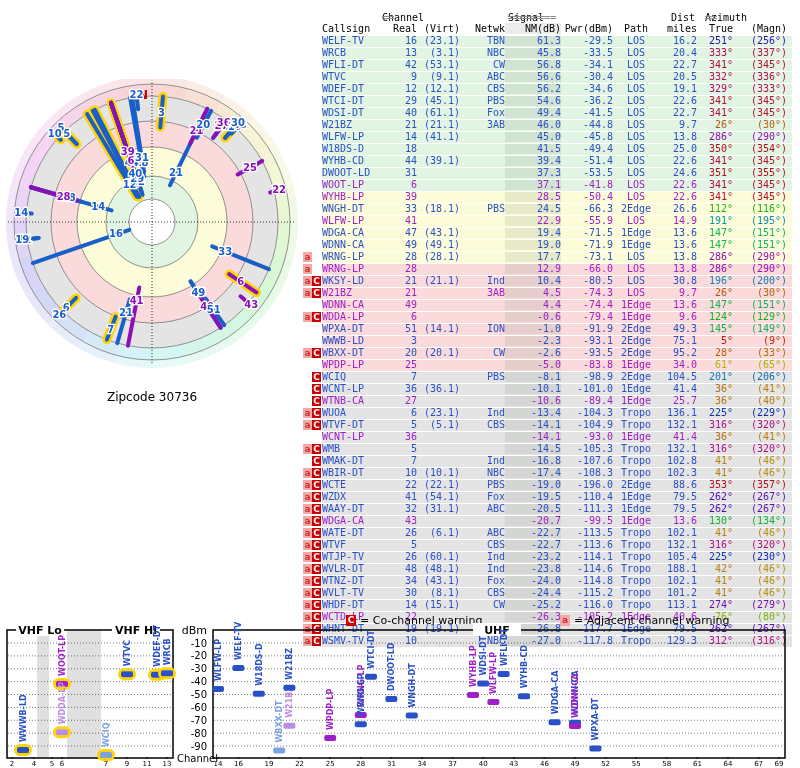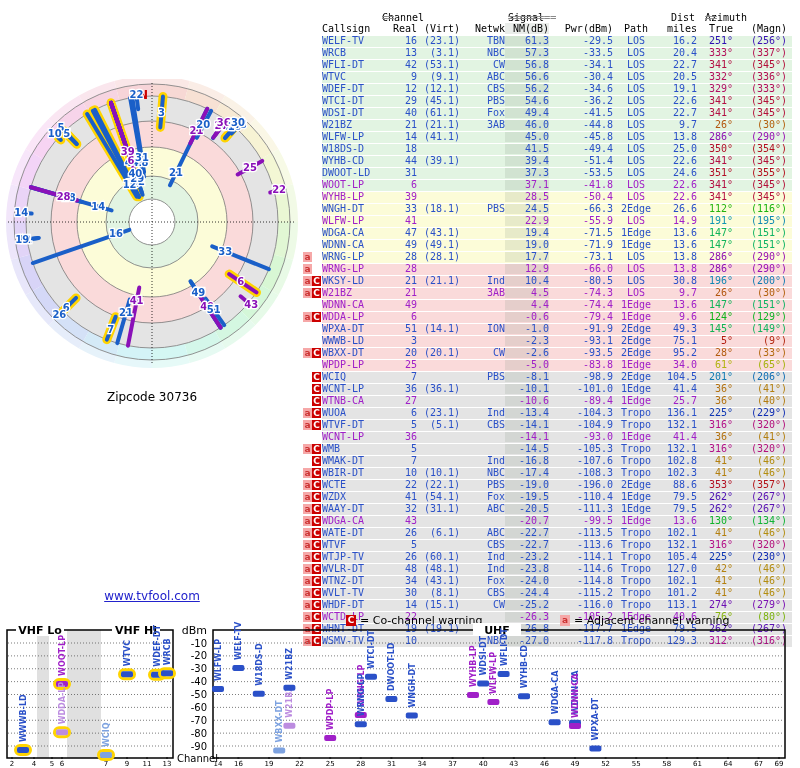--- a/index.html
+++ b/index.html
@@ -24,21 +24,21 @@
   .hline{position:relative;height:11px;}
   .hline span{position:absolute;white-space:pre;}
   .eq{color:#8a8a8a;}
   .rows{position:absolute;top:24px;left:0;}
   .trow{position:relative;height:11px;line-height:10px;border-bottom:1px solid #fff;width:470px;}
   .trow span{position:absolute;top:0;white-space:pre;}
   .c-call{left:0;width:62px;text-align:left;}
   .c-real{left:64px;width:31px;text-align:right;}
   .c-virt{left:95px;width:43px;text-align:right;}
   .c-net {left:138px;width:45px;text-align:right;}
-  .c-nm  {left:183px;width:44px;text-align:right;background:rgba(125,145,125,0.16);}
+  .c-nm  {left:183px;width:56px;text-align:right;background:rgba(125,145,125,0.16);}
   .c-pwr {left:231px;width:60px;text-align:right;}
   .c-path{left:291px;width:46px;text-align:center;}
   .c-mi  {left:337px;width:38px;text-align:right;}
   .c-true{left:375px;width:36px;text-align:right;}
   .c-magn{left:411px;width:54px;text-align:right;}
   .band-g{background:#e2f4e2;}
   .band-y{background:#fcfcd8;}
   .band-p{background:#fadada;}
   .band-x{background:#e4e4e4;}
   .wbox{position:absolute;top:0;width:9px;height:10px;font-family:"DejaVu Sans",sans-serif;
@@ -232,21 +232,20 @@
       <text x="233.94373279775644" y="47.133044990816856" fill="#1a5fc8" font-size="10" font-weight="bold" text-anchor="middle" font-family="&quot;DejaVu Sans&quot;,sans-serif" stroke="#fff" stroke-width="2.6" paint-order="stroke">30</text>
       <text x="17.319109415963027" y="136.86190193951958" fill="#1a5fc8" font-size="10" font-weight="bold" text-anchor="middle" font-family="&quot;DejaVu Sans&quot;,sans-serif" stroke="#fff" stroke-width="2.6" paint-order="stroke">14</text>
       <text x="275.1087401421555" y="114.30823167644351" fill="#8a10b8" font-size="10" font-weight="bold" text-anchor="middle" font-family="&quot;DejaVu Sans&quot;,sans-serif" stroke="#fff" stroke-width="2.6" paint-order="stroke">22</text>
       <text x="18.274882994854295" y="164.2316762257685" fill="#1a5fc8" font-size="10" font-weight="bold" text-anchor="middle" font-family="&quot;DejaVu Sans&quot;,sans-serif" stroke="#fff" stroke-width="2.6" paint-order="stroke">19</text>
       <text x="50.648027862461305" y="58.34389056698963" fill="#1a5fc8" font-size="10" font-weight="bold" text-anchor="middle" font-family="&quot;DejaVu Sans&quot;,sans-serif" stroke="#fff" stroke-width="2.6" paint-order="stroke">10</text>
     </svg>
 
   <div class="search">
     <div class="zip">Zipcode 30736</div>
   </div>
-  <div class="tvfool-link">www.tvfool.com</div>
 
   <div class="tbl">
     <div class="hline">
       <span style="left:60px"><span class="eq">==</span><span>Channel</span><span class="eq">==</span></span>
       <span style="left:186px"><span class="eq">========</span><span>Signal</span><span class="eq">========</span></span>
       <span style="left:349px">Dist</span>
       <span style="left:383px"><span class="eq">==</span><span>Azimuth</span><span class="eq">==</span></span>
     </div>
     <div class="hline" style="top:0px">
       <span class="c-call">Callsign</span>
@@ -271,21 +270,21 @@
           <span class="c-path" style="color:#2a50c8">LOS</span>
           <span class="c-mi" style="color:#2a50c8">16.2</span>
           <span class="c-true" style="color:hsl(251,85%,38%)">251°</span>
           <span class="c-magn" style="color:hsl(256,85%,38%)">(256°)</span>
         </div>
         <div class="trow band-g">
           <span class="c-call" style="color:#2a50c8">WRCB</span>
           <span class="c-real" style="color:#2a50c8">13</span>
           <span class="c-virt" style="color:#2a50c8">(3.1)</span>
           <span class="c-net" style="color:#2a50c8">NBC</span>
-          <span class="c-nm" style="color:#2a50c8">57.3</span>
+          <span class="c-nm" style="color:#2a50c8">45.8</span>
           <span class="c-pwr" style="color:#2a50c8">-33.5</span>
           <span class="c-path" style="color:#2a50c8">LOS</span>
           <span class="c-mi" style="color:#2a50c8">20.4</span>
           <span class="c-true" style="color:hsl(333,85%,38%)">333°</span>
           <span class="c-magn" style="color:hsl(337,85%,38%)">(337°)</span>
         </div>
         <div class="trow band-g">
           <span class="c-call" style="color:#2a50c8">WFLI-DT</span>
           <span class="c-real" style="color:#2a50c8">42</span>
           <span class="c-virt" style="color:#2a50c8">(53.1)</span>
@@ -828,21 +827,21 @@
         <div class="trow band-x">
           <span class="wbox wa">a</span>
           <span class="wbox wc">C</span>
           <span class="c-call" style="color:#2a50c8">WVLR-DT</span>
           <span class="c-real" style="color:#2a50c8">48</span>
           <span class="c-virt" style="color:#2a50c8">(48.1)</span>
           <span class="c-net" style="color:#2a50c8">Ind</span>
           <span class="c-nm" style="color:#2a50c8">-23.8</span>
           <span class="c-pwr" style="color:#2a50c8">-114.6</span>
           <span class="c-path" style="color:#2a50c8">Tropo</span>
-          <span class="c-mi" style="color:#2a50c8">127.0</span>
+          <span class="c-mi" style="color:#2a50c8">188.1</span>
           <span class="c-true" style="color:hsl(42,85%,38%)">42°</span>
           <span class="c-magn" style="color:hsl(46,85%,38%)">(46°)</span>
         </div>
         <div class="trow band-x">
           <span class="wbox wa">a</span>
           <span class="wbox wc">C</span>
           <span class="c-call" style="color:#2a50c8">WTNZ-DT</span>
           <span class="c-real" style="color:#2a50c8">34</span>
           <span class="c-virt" style="color:#2a50c8">(43.1)</span>
           <span class="c-net" style="color:#2a50c8">Fox</span>

